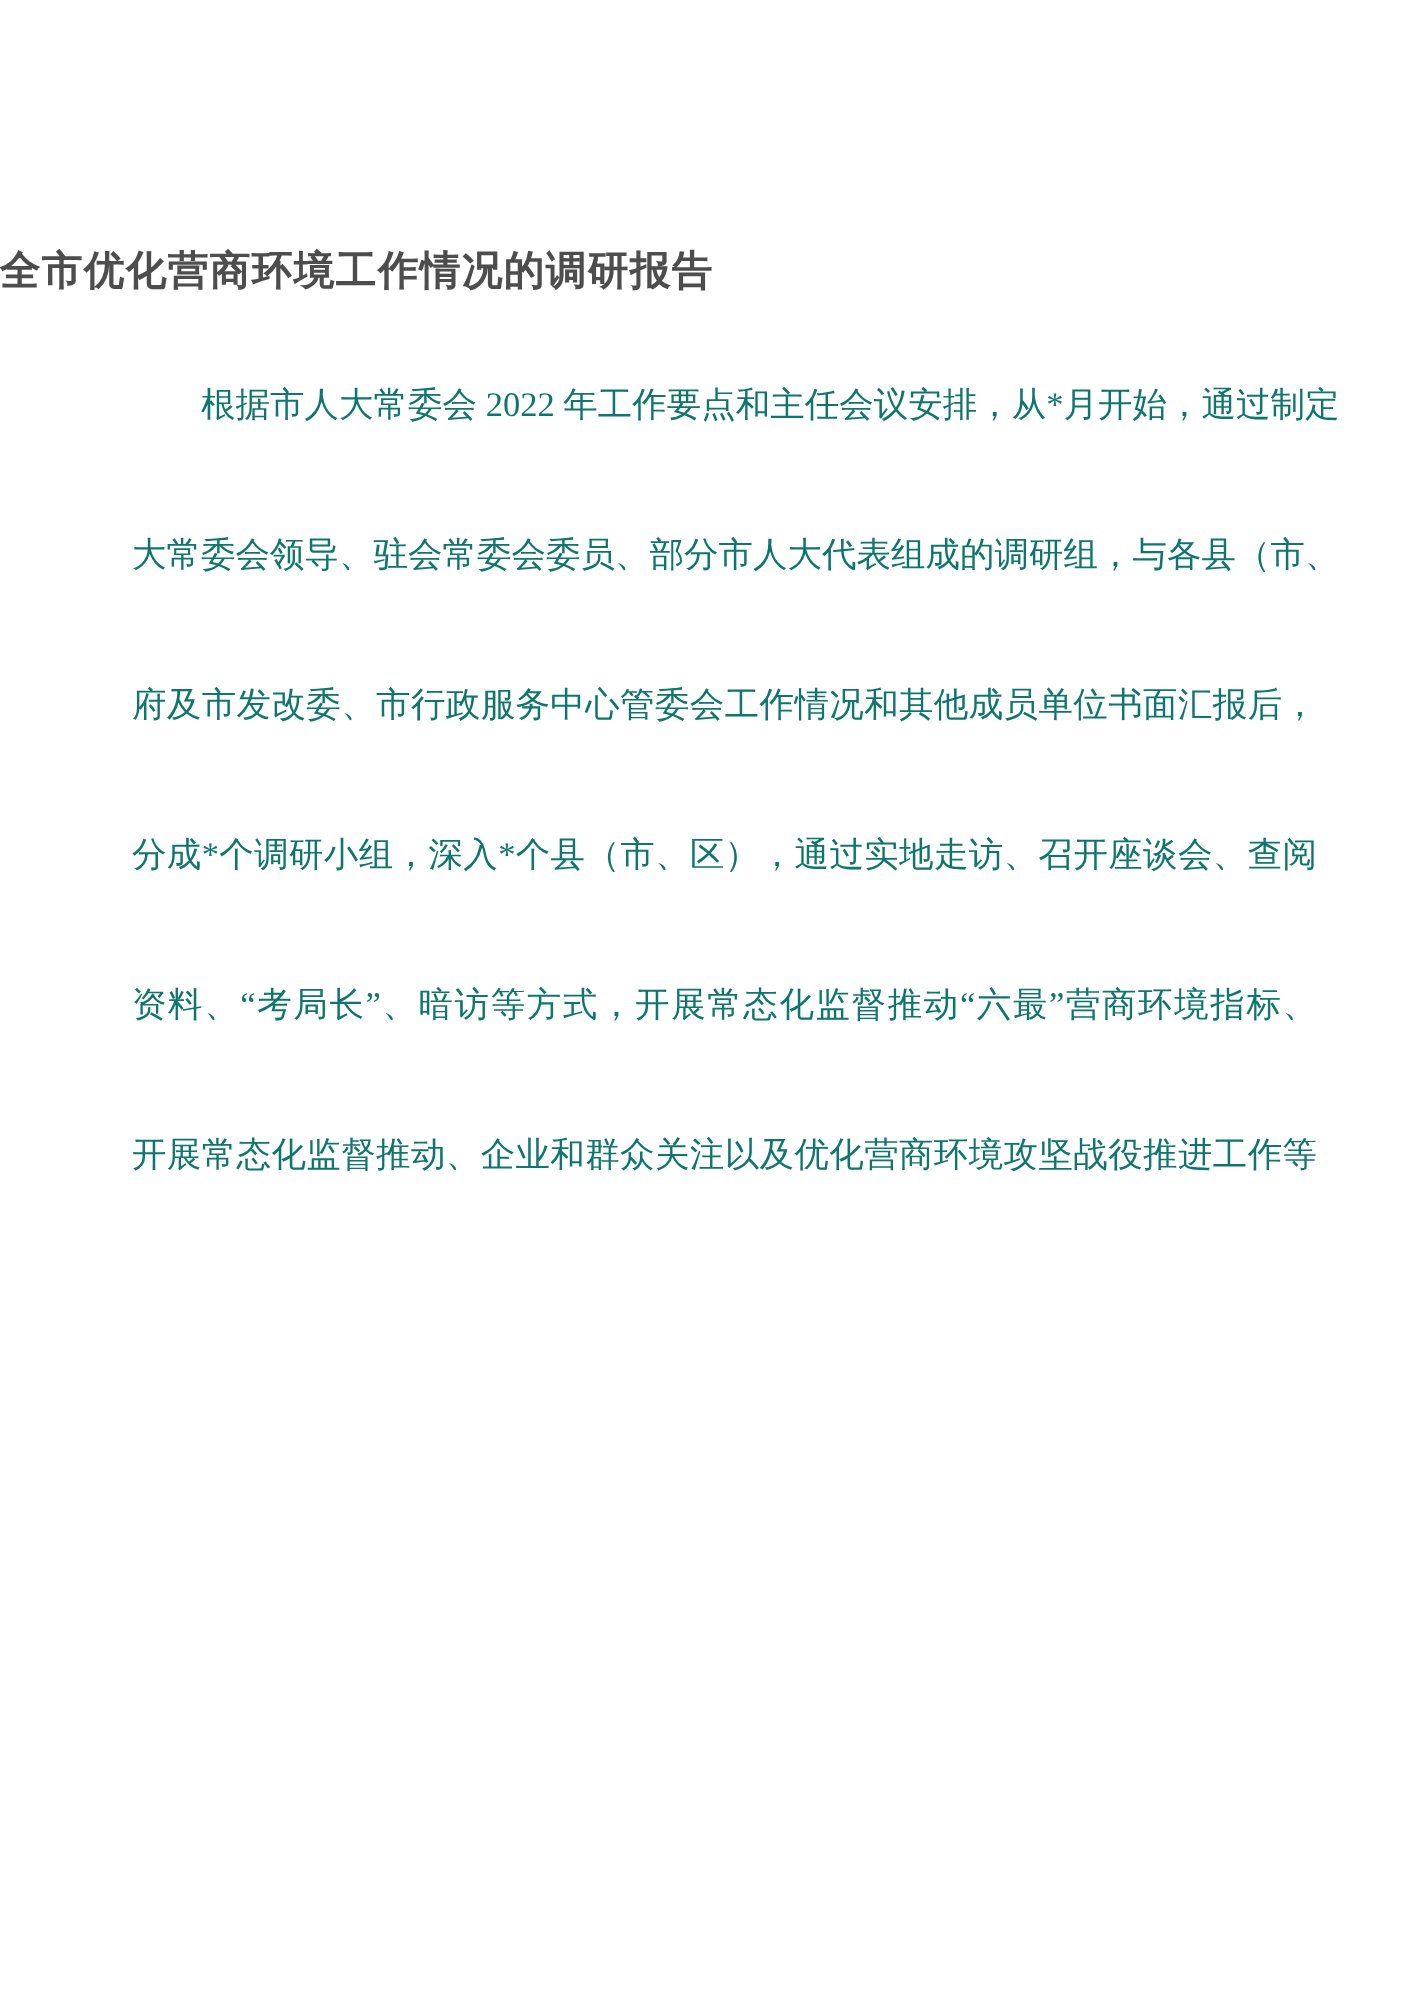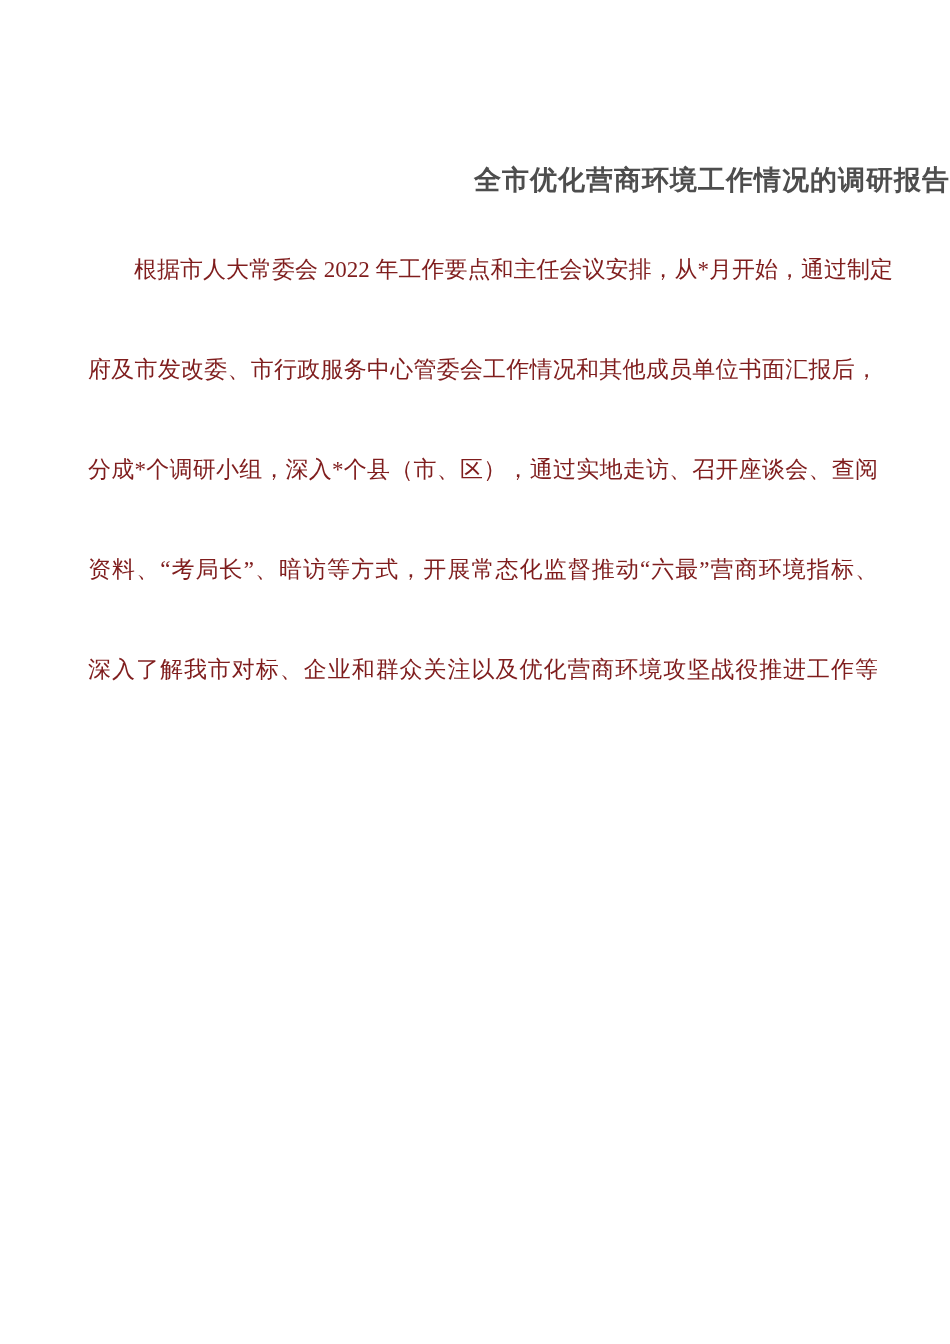--- a/index.html
+++ b/index.html
@@ -15,32 +15,32 @@
     overflow: hidden;
     font-family: "Liberation Serif", "DejaVu Serif", serif;
   }
   .doc-title {
     position: absolute;
     top: 152px;
     left: 0;
     width: 100%;
     height: 56px;
     line-height: 56px;
-    text-align: right;
+    text-align: left;
     font-size: 27px;
     font-weight: bold;
     color: #4d4d4d;
     letter-spacing: 1px;
   }
   .doc-body {
     position: absolute;
     top: 220px;
     left: 88px;
     width: 790px;
-    color: #7f1d1d;
+    color: #0f766e;
     font-size: 23px;
   }
   .doc-line {
     height: 100px;
     line-height: 100px;
     white-space: nowrap;
     text-align: justify;
     text-align-last: justify;
     text-justify: inter-character;
     overflow: visible;
@@ -50,18 +50,19 @@
   }
 </style>
 </head>
 <body>
 
 <div class="page">
   <div class="doc-title">全市优化营商环境工作情况的调研报告</div>
 
   <div class="doc-body">
     <div class="doc-line indent">根据市人大常委会 2022 年工作要点和主任会议安排，从*月开始，通过制定</div>
+    <div class="doc-line">大常委会领导、驻会常委会委员、部分市人大代表组成的调研组，与各县（市、</div>
     <div class="doc-line">府及市发改委、市行政服务中心管委会工作情况和其他成员单位书面汇报后，</div>
     <div class="doc-line">分成*个调研小组，深入*个县（市、区），通过实地走访、召开座谈会、查阅</div>
     <div class="doc-line">资料、“考局长”、暗访等方式，开展常态化监督推动“六最”营商环境指标、</div>
-    <div class="doc-line">深入了解我市对标、企业和群众关注以及优化营商环境攻坚战役推进工作等</div>
+    <div class="doc-line">开展常态化监督推动、企业和群众关注以及优化营商环境攻坚战役推进工作等</div>
   </div>
 </div>
 
 </body></html>

